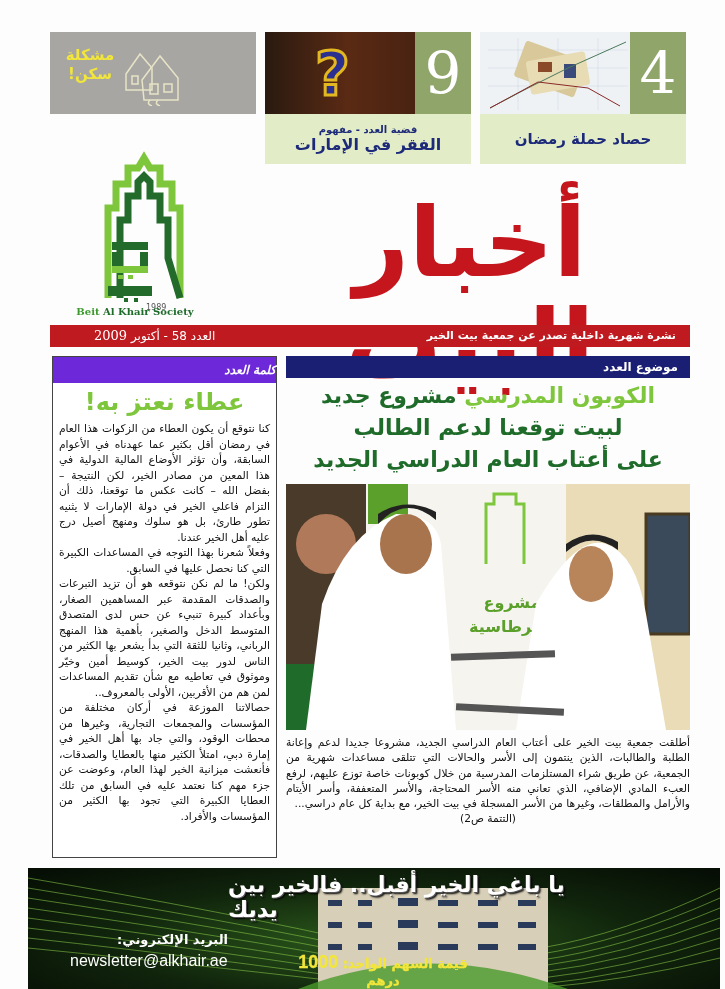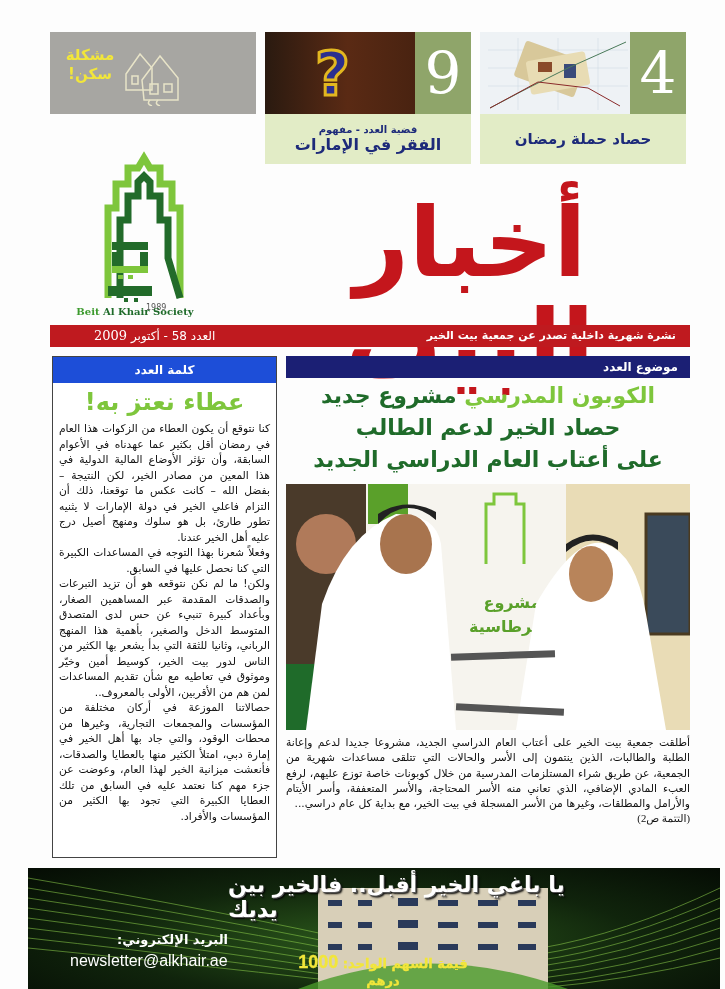--- a/index.html
+++ b/index.html
@@ -41,36 +41,36 @@
               font-family: "DejaVu Sans", sans-serif; }
 
   
   .redbar { position: absolute; left: 50px; top: 325px; width: 640px; height: 22px; background: #bf1a1f; color: #fff; }
   .redbar .tagline { position: absolute; right: 14px; top: 0; line-height: 22px; font-size: 11px; font-weight: bold; direction: rtl; }
   .redbar .issue { position: absolute; left: 44px; top: 0; line-height: 22px; font-size: 12px; direction: rtl; }
   .redbar .issue .yr { font-family: "DejaVu Serif", serif; font-size: 13px; }
 
   
   .editorial { position: absolute; left: 52px; top: 356px; width: 225px; height: 502px; border: 1.5px solid #444; background: #fff; }
-  .ed-head { height: 26px; background: #1d4ed8; color: #fff; text-align: center; line-height: 26px; font-size: 12px; font-weight: bold; letter-spacing: 3px; direction: rtl; }
+  .ed-head { height: 26px; background: #6d28d9; color: #fff; text-align: right; line-height: 26px; font-size: 12px; font-weight: bold; letter-spacing: 3px; direction: rtl; font-style: italic; }
   .ed-title { text-align: center; direction: rtl; font-size: 24px; font-weight: bold; color: #7ec63c; height: 38px; line-height: 38px; }
   .ed-body { direction: rtl; text-align: justify; padding: 0 6px; font-size: 10.7px; line-height: 15.5px; color: #111; font-family: "DejaVu Sans", sans-serif; }
   .ed-body p { margin: 0; }
 
   
   .topic-bar { position: absolute; left: 286px; top: 356px; width: 404px; height: 22px; background: #1b1f74; color: #fff; }
   .topic-bar span { position: absolute; right: 12px; line-height: 22px; font-size: 12px; font-weight: bold; direction: rtl; }
   .headline { position: absolute; left: 286px; top: 380px; width: 404px; direction: rtl; text-align: center; font-weight: bold;
               color: #1f6b2a; font-size: 22px; line-height: 32px; }
   .headline .hl { color: #7ec63c; }
 
   .photo { position: absolute; left: 286px; top: 484px; width: 404px; height: 246px; overflow: hidden; background: #e8dcc0; }
 
   .story-body { position: absolute; left: 286px; top: 735px; width: 404px; direction: rtl; text-align: justify; font-size: 10.7px; line-height: 15.3px; color: #111; }
-  .story-body .cont { display: block; text-align: right; font-family: Liberation Serif, serif; }
+  .story-body .cont { display: block; text-align: center; }
 
   
   .ad { position: absolute; left: 28px; top: 868px; width: 692px; height: 121px; overflow: hidden;
         background: radial-gradient(ellipse at 50% 60%, #2c5a1c 0%, #10240c 55%, #050c04 100%); }
   .ad-slogan { position: absolute; left: 200px; top: 4px; width: 360px; direction: rtl; text-align: left; font-size: 22px; font-weight: bold; color: #fff;
                text-shadow: 1px 1px 0 #555, 2px 2px 2px #000; }
   .ad-email-label { position: absolute; left: 70px; top: 64px; width: 130px; direction: rtl; text-align: right; font-size: 13px; font-weight: bold; color: #fff; }
   .ad-email { position: absolute; left: 42px; top: 84px; font-size: 16px; color: #fff; font-family: "Liberation Sans", sans-serif; }
   .ad-price { position: absolute; left: 270px; top: 84px; width: 170px; direction: rtl; text-align: center; font-size: 13px; font-weight: bold; color: #c4161c;
               -webkit-text-stroke: 0.3px #f2e63a; background: rgba(242,230,58,0.0); }
@@ -185,21 +185,21 @@
       <p>ولكن! ما لم نكن نتوقعه هو أن تزيد التبرعات والصدقات المقدمة عبر المساهمين الصغار، وبأعداد كبيرة تنبيء عن حس لدى المتصدق المتوسط الدخل والصغير، بأهمية هذا المنهج الرباني، وثانيا للثقة التي بدأ يشعر بها الكثير من الناس لدور بيت الخير، كوسيط أمين وخيّر وموثوق في تعاطيه مع شأن تقديم المساعدات لمن هم من الأقربين، الأولى بالمعروف..</p>
       <p>حصالاتنا الموزعة في أركان مختلفة من المؤسسات والمجمعات التجارية، وغيرها من محطات الوقود، والتي جاد بها أهل الخير في إمارة دبي، امتلأ الكثير منها بالعطايا والصدقات، فأنعشت ميزانية الخير لهذا العام، وعوضت عن جزء مهم كنا نعتمد عليه في السابق من تلك العطايا الكبيرة التي تجود بها الكثير من المؤسسات والأفراد.</p>
     </div>
   </div>
 
   <div class="topic-bar">
     <span>موضوع العدد</span>
   </div>
   <div class="headline">
     <div><span class="hl">الكوبون المدرسي</span><span> مشروع جديد</span></div>
-    <div>حصاد الخير لدعم الطالب</div>
+    <div>لبيت توقعنا لدعم الطالب</div>
     <div>على أعتاب العام الدراسي الجديد</div>
   </div>
 
   <div class="photo">
     <svg width="404" height="246" viewBox="0 0 404 246">
       <rect x="0" y="0" width="404" height="246" fill="#e9dcb6"></rect>
       <rect x="0" y="0" width="80" height="246" fill="#4a3a2a"></rect>
       <circle cx="40" cy="60" r="30" fill="#b07a5a"></circle>
       <rect x="0" y="180" width="40" height="66" fill="#1f6b2a"></rect>
       <rect x="80" y="0" width="200" height="246" fill="#f6f4ee"></rect>

